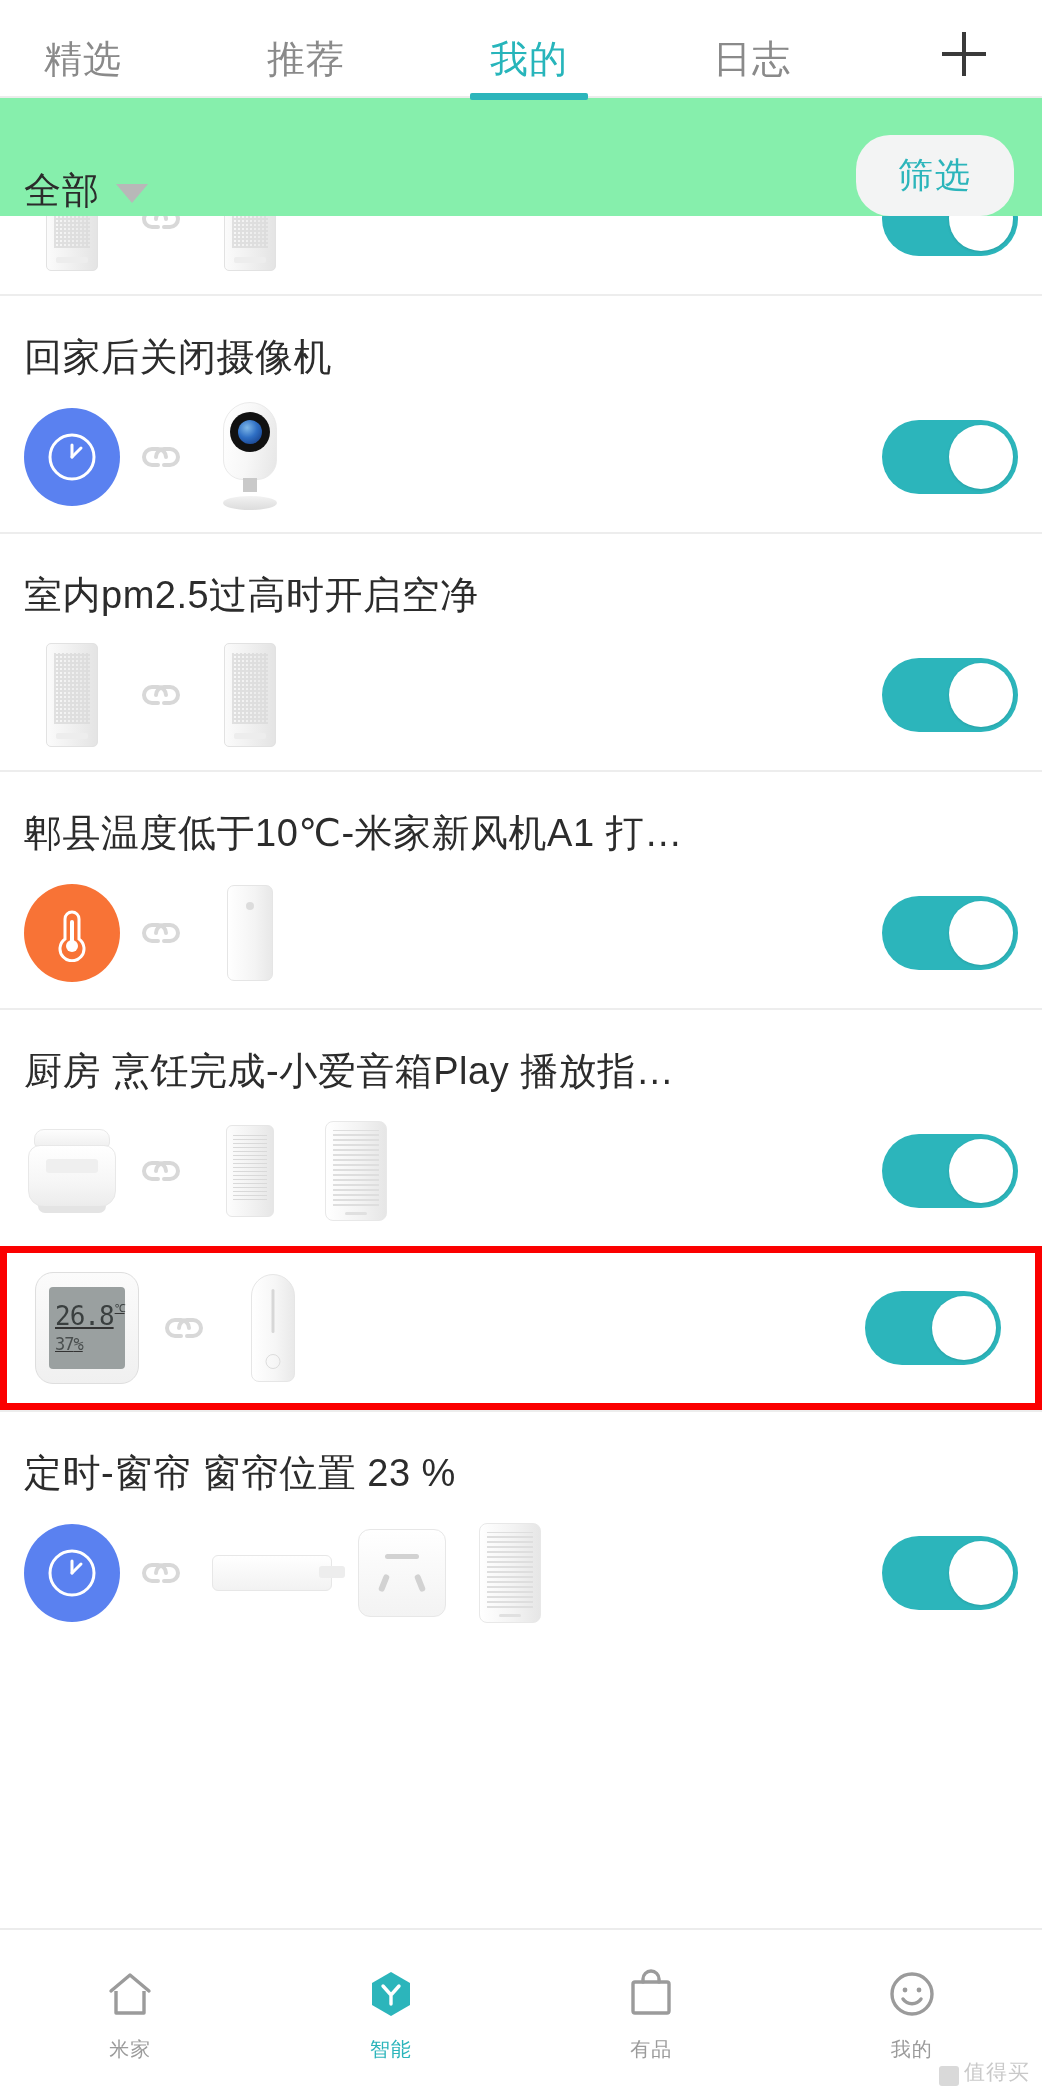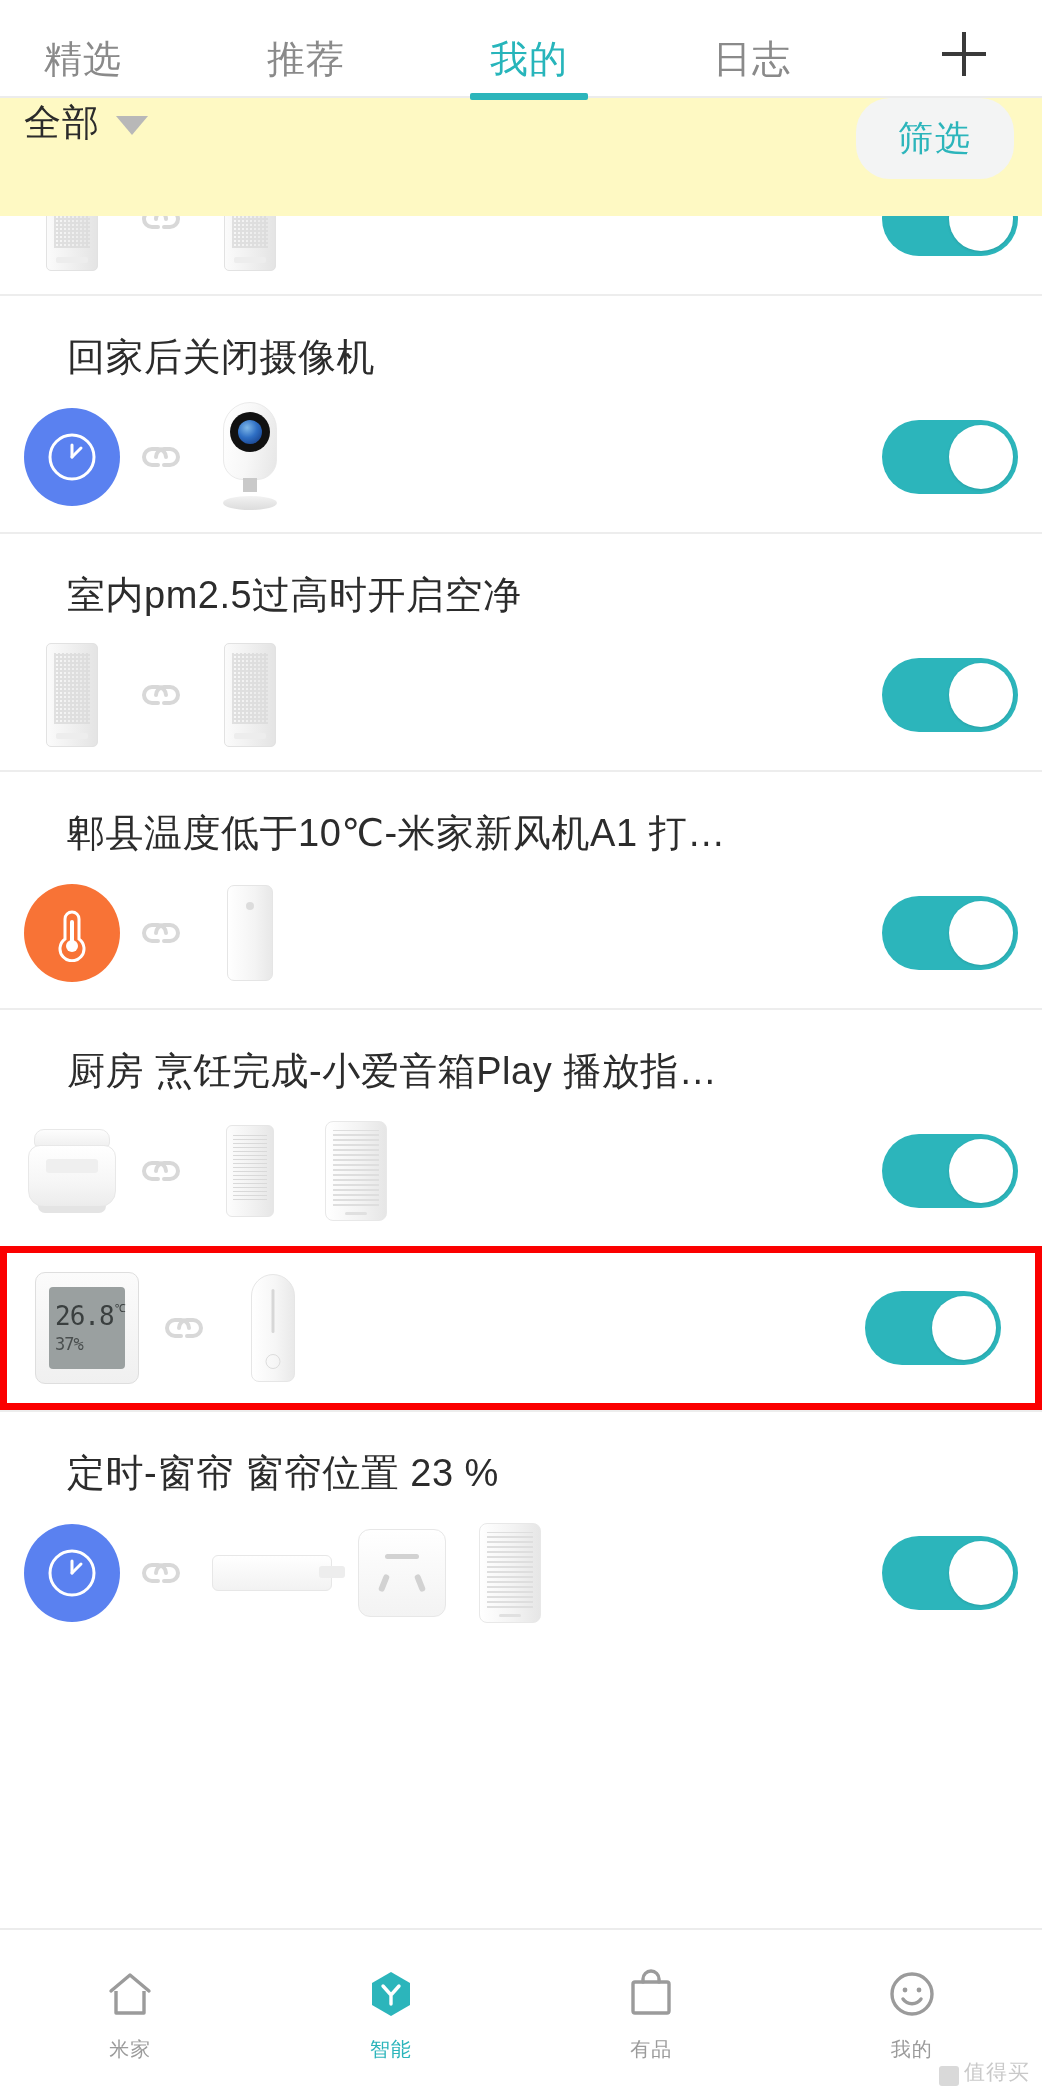--- a/index.html
+++ b/index.html
@@ -49,24 +49,24 @@
   .tabbar-divider {
     height:2px;
     background:#ececec;
     width:100%;
   }
 
   
   .filterbar {
     height:118px;
     display:flex;
-    align-items:flex-start;
+    align-items:flex-end;
     justify-content:space-between;
     padding:0 28px 0 24px;
-    background:#fef9c3;
+    background:#86efac;
   }
   .filter-left {
     display:flex;
     align-items:center;
     gap:16px;
   }
   .filter-left-label {
     font-size:37px;
     color:#2b2b2b;
     letter-spacing:1px;
@@ -98,21 +98,20 @@
   .row:first-child { border-top:none; }
   .row-title {
     font-size:38px;
     color:#2c2c2c;
     line-height:1;
     padding-top:42px;
     padding-bottom:6px;
     letter-spacing:0.5px;
     white-space:nowrap;
     overflow:hidden;
-    margin-left:43px;
   }
   .row-body {
     display:flex;
     align-items:center;
     height:150px;
     position:relative;
   }
   .dev-strip {
     display:flex;
     align-items:center;
@@ -265,24 +264,24 @@
     content:"";position:absolute;inset:8px 7px 14px 7px;
     background:repeating-linear-gradient(0deg,#dedede 0 2px,transparent 2px 5px);
   }
   .speaker::after{
     content:"";position:absolute;left:50%;transform:translateX(-50%);
     bottom:5px;width:22px;height:3px;background:#e0e0e0;border-radius:2px;
   }
 
   
   .thsensor{
-    width:104px;height:112px;border-radius:10px;
+    width:104px;height:112px;border-radius:18px;
     background:linear-gradient(180deg,#fbfbfb,#f0f0f0);
     border:1px solid #dedede;
-    display:flex;align-items:center;justify-content:center;
+    display:flex;align-items:center;justify-content:center;text-decoration:underline;
   }
   .lcd{
     width:76px;height:82px;background:#9aa0a0;border-radius:4px;
     display:flex;flex-direction:column;justify-content:center;
     padding:4px 6px;
   }
   .lcd .big{
     font-family:"DejaVu Sans Mono","Liberation Mono",monospace;
     font-size:26px;color:#3a3f3f;line-height:1;letter-spacing:-1px;
     display:flex;align-items:flex-start;

